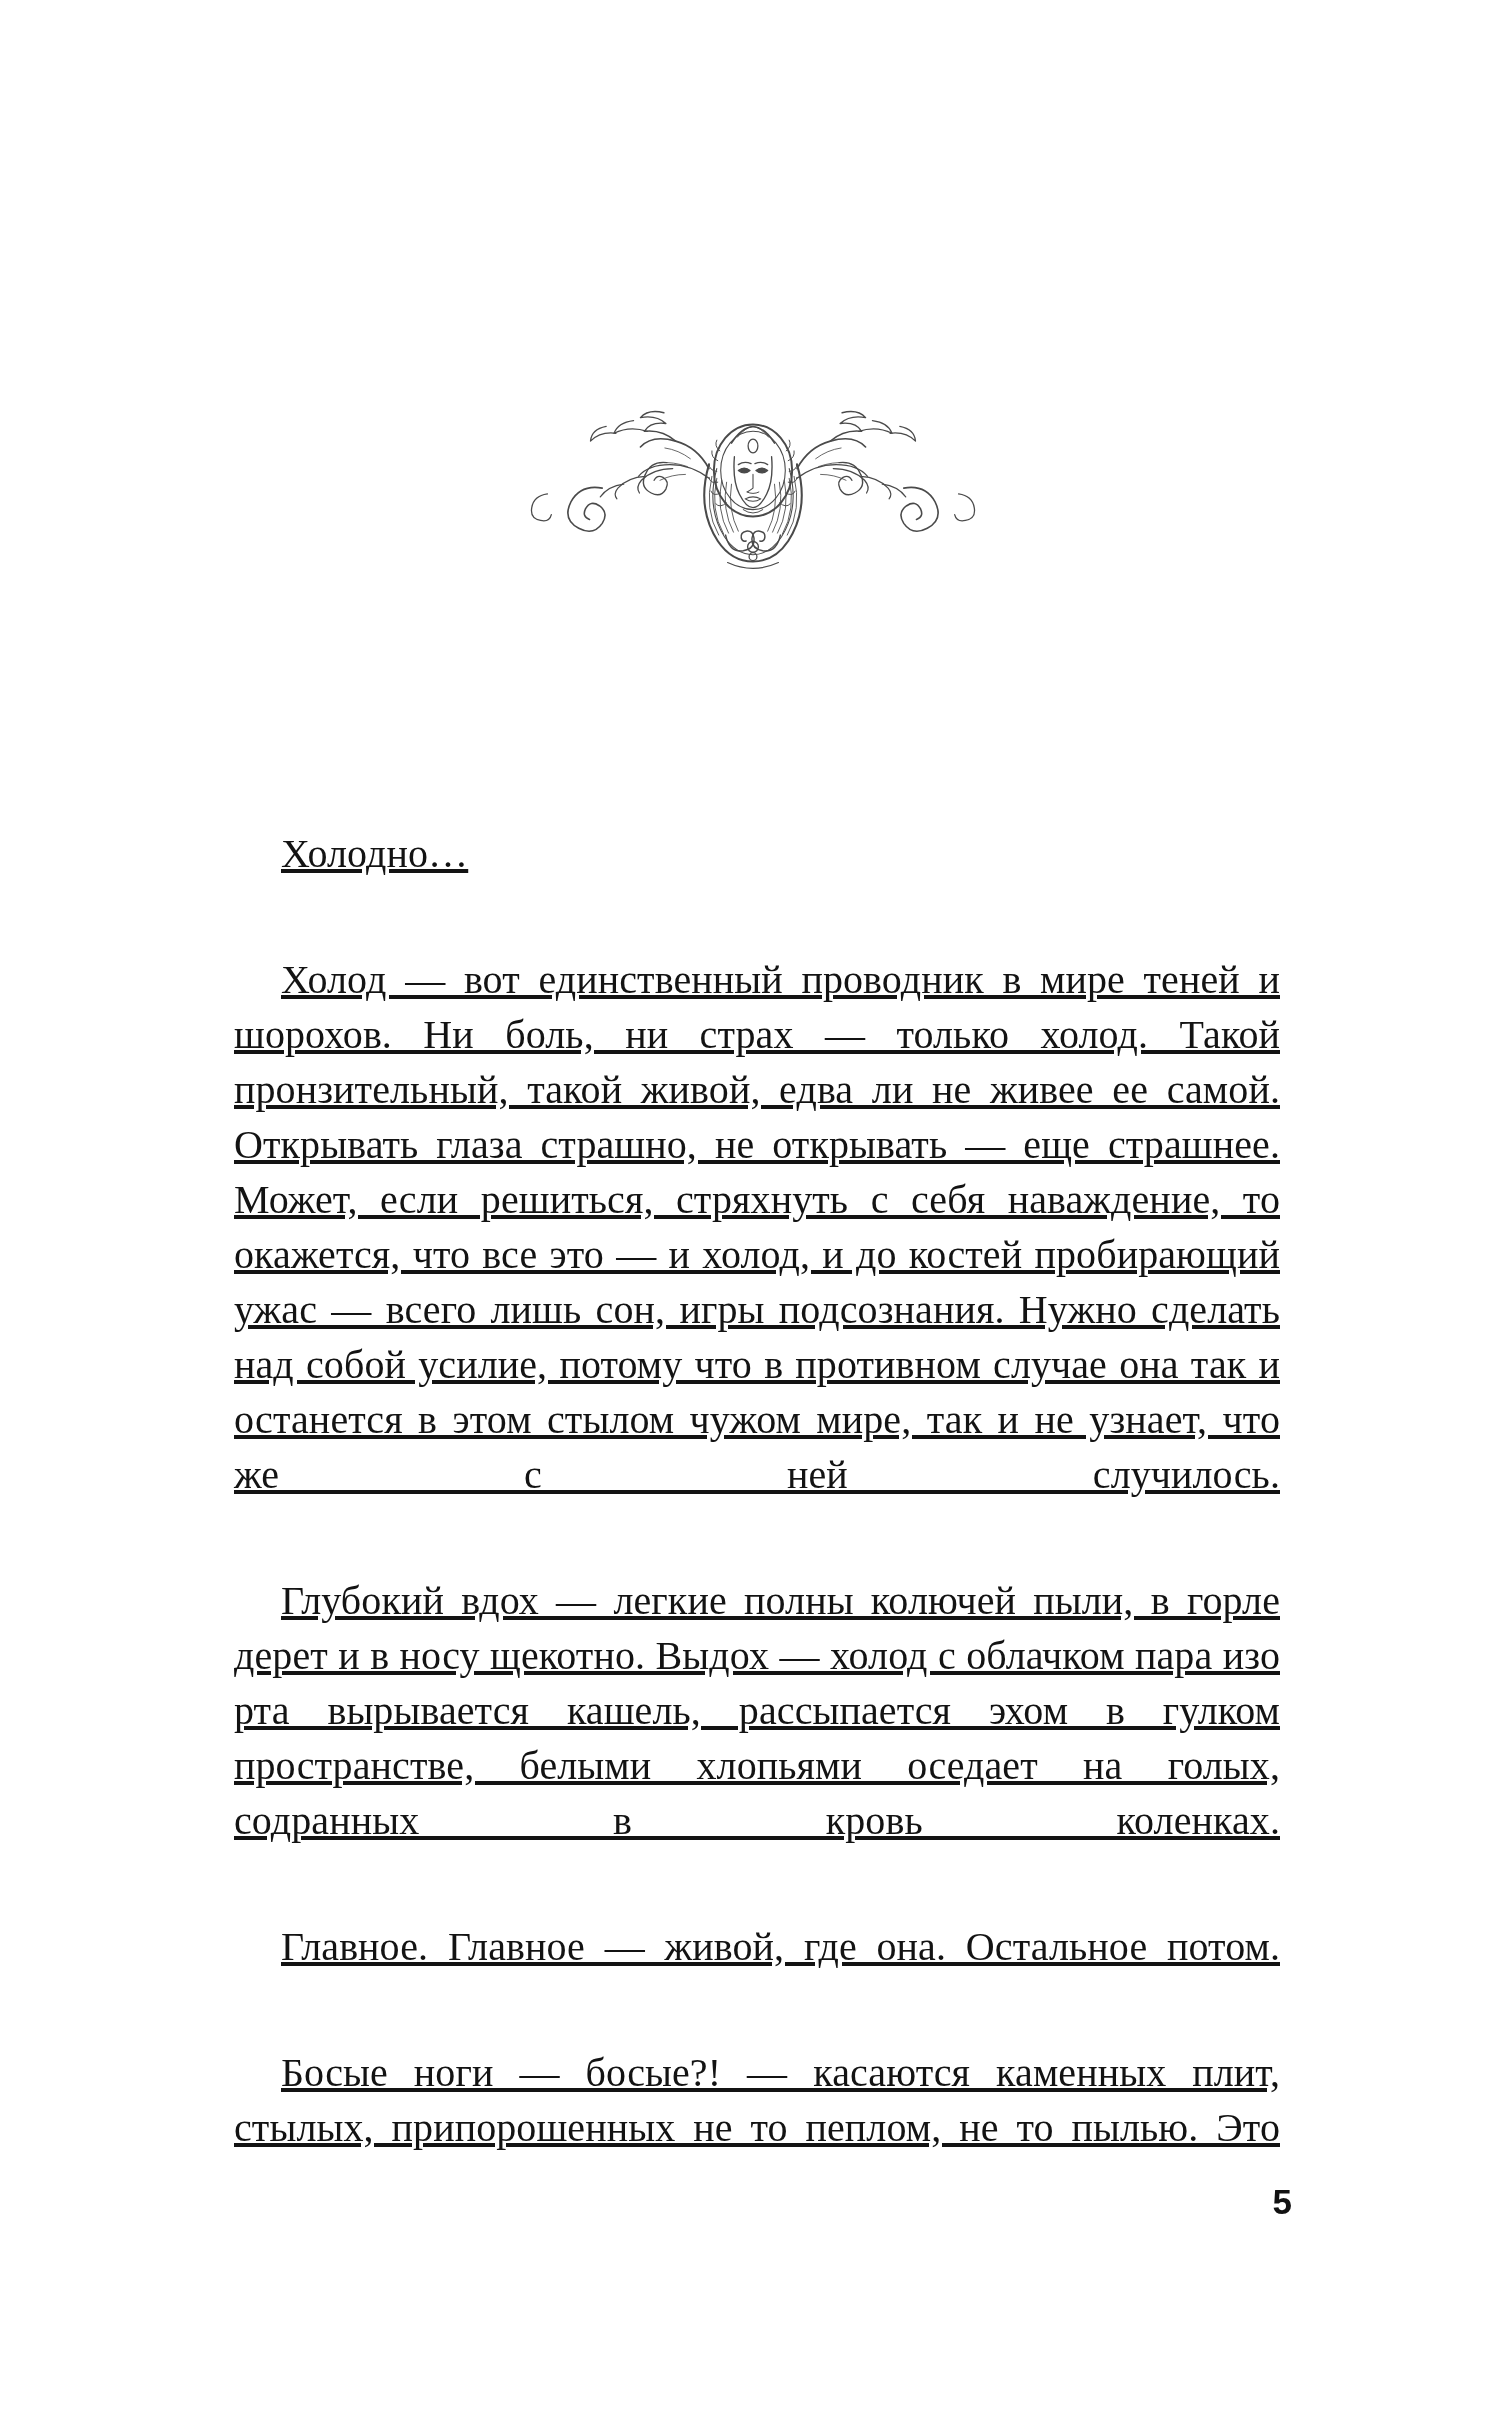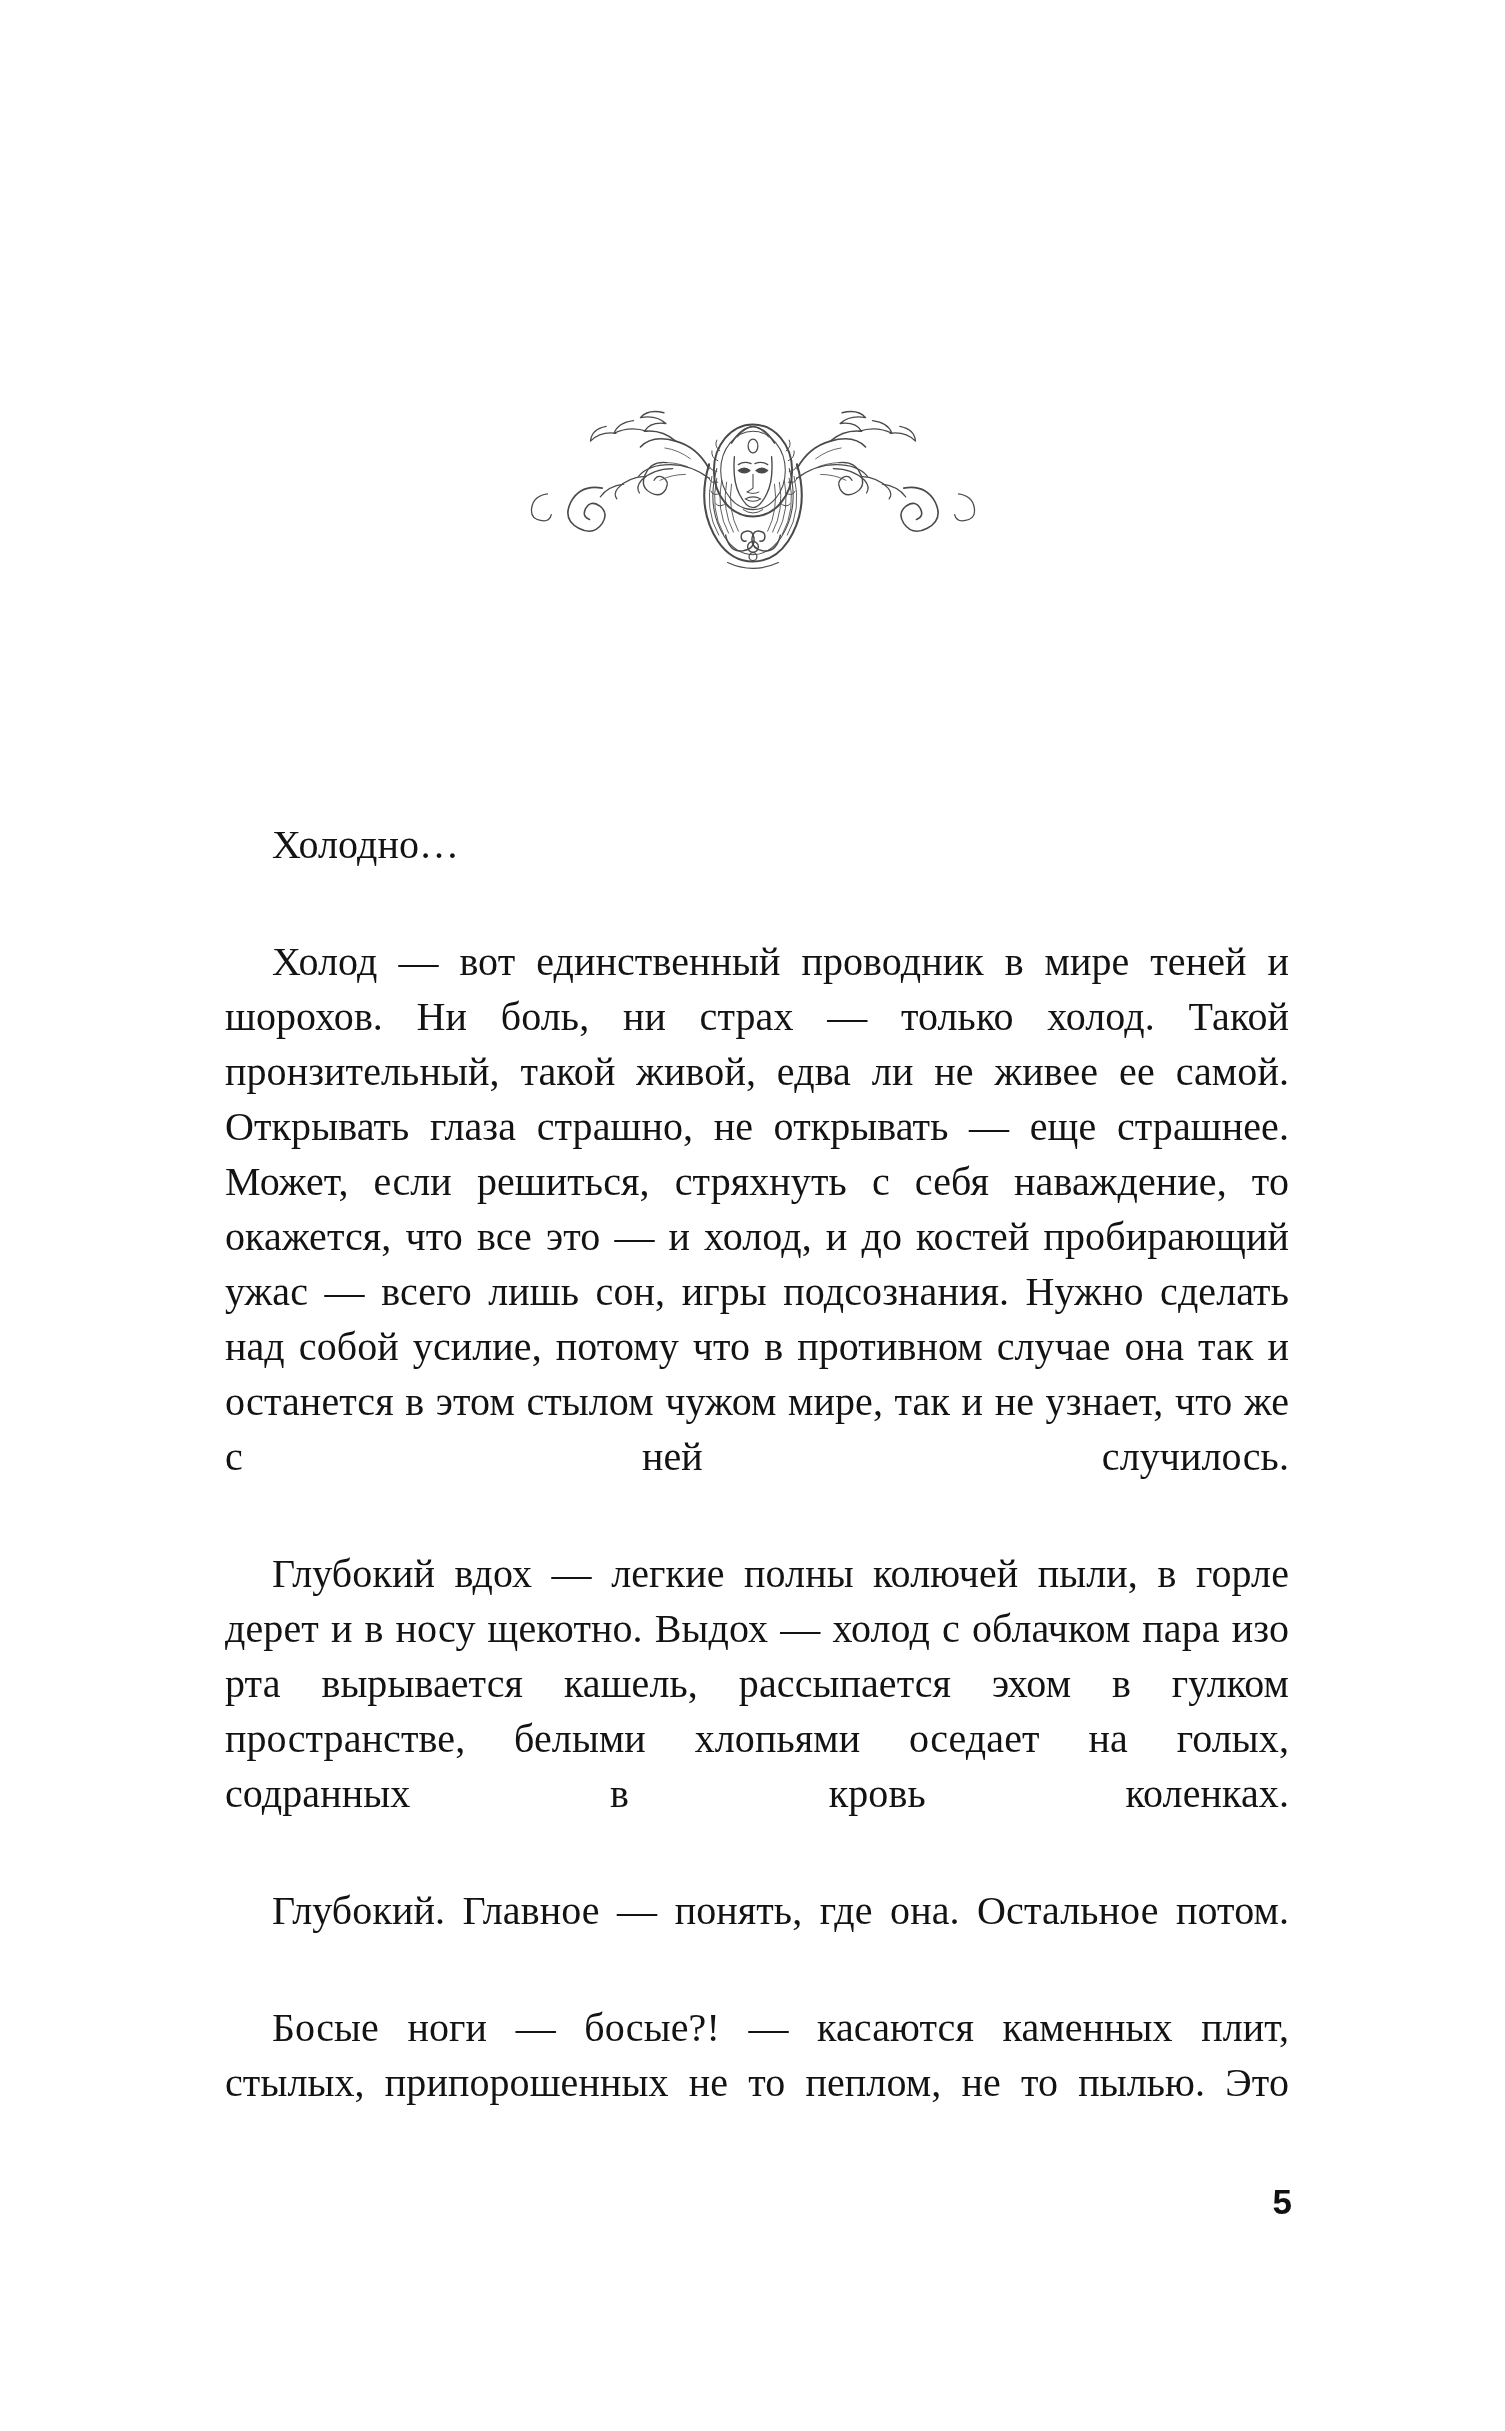--- a/index.html
+++ b/index.html
@@ -47,23 +47,24 @@
     width: 1078px;
     font-size: 40px;
     line-height: 55px;
     text-align: justify;
     text-justify: inter-word;
     color: #131313;
     letter-spacing: 0.1px;
   }
 
   .para {
-    margin: 7px;
+    margin: 16px;
     text-indent: 47px;
     text-align: justify;
+    text-decoration: underline;
   }
 
   
   .para:after {
     content: "";
     display: inline-block;
     width: 100%;
   }
 
   
@@ -192,20 +193,20 @@
         <path d="M40 96 q-14 2 -16 14 q-2 11 9 13 q9 2 11 -6" stroke-width="1.3"></path>
         <path d="M460 96 q14 2 16 14 q2 11 -9 13 q-9 2 -11 -6" stroke-width="1.3"></path>
       </g>
     </svg>
   </div>
 
   <div class="text-block">
     <p class="para">Холодно…</p>
     <p class="para">Холод — вот единственный проводник в мире теней и шорохов. Ни боль, ни страх — только холод. Такой пронзительный, такой живой, едва ли не живее ее самой. Открывать глаза страшно, не открывать — еще страшнее. Может, если решиться, стряхнуть с себя наваждение, то окажется, что все это — и холод, и до костей пробирающий ужас — всего лишь сон, игры подсознания. Нужно сделать над собой усилие, потому что в противном случае она так и останется в этом стылом чужом мире, так и не узнает, что же с ней случилось.</p>
     <p class="para">Глубокий вдох — легкие полны колючей пыли, в горле дерет и в носу щекотно. Выдох — холод с облачком пара изо рта вырывается кашель, рассыпается эхом в гулком пространстве, белыми хлопьями оседает на голых, содранных в кровь коленках.</p>
-    <p class="para">Глубокий. Главное — понять, где она. Остальное потом.</p>
+    <p class="para">Главное. Главное — живой, где она. Остальное потом.</p>
     <p class="para">Босые ноги — босые?! — касаются каменных плит, стылых, припорошенных не то пеплом, не то пылью. Это</p>
   </div>
 
   <div class="folio">5</div>
 
 </div>
 
 
 </body></html>

